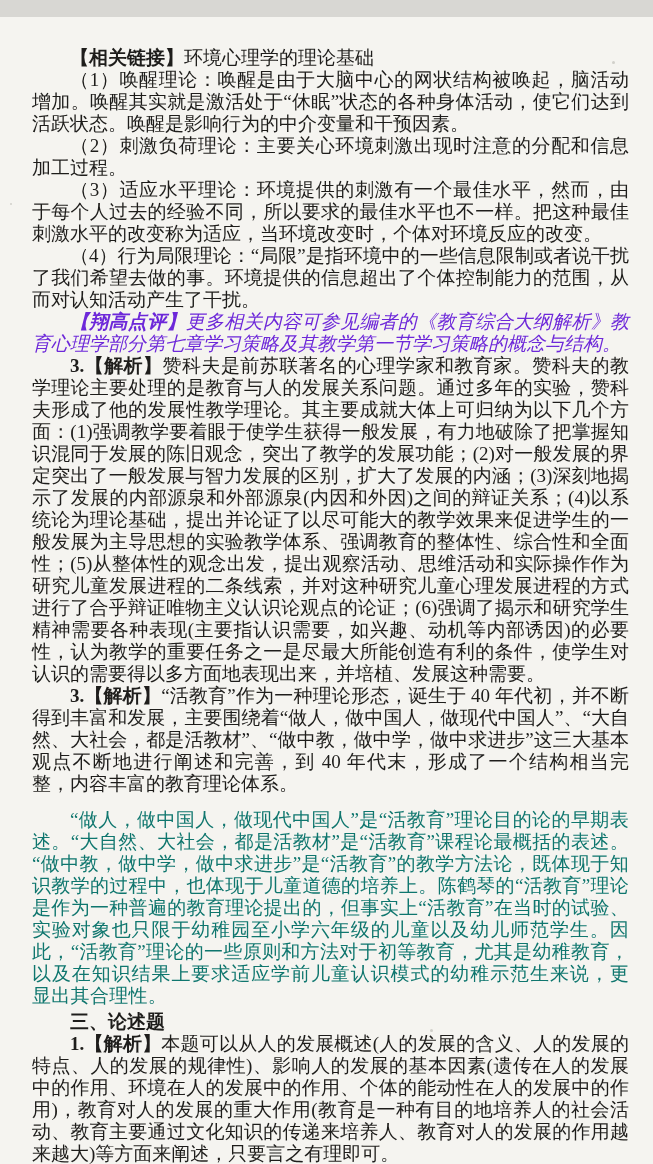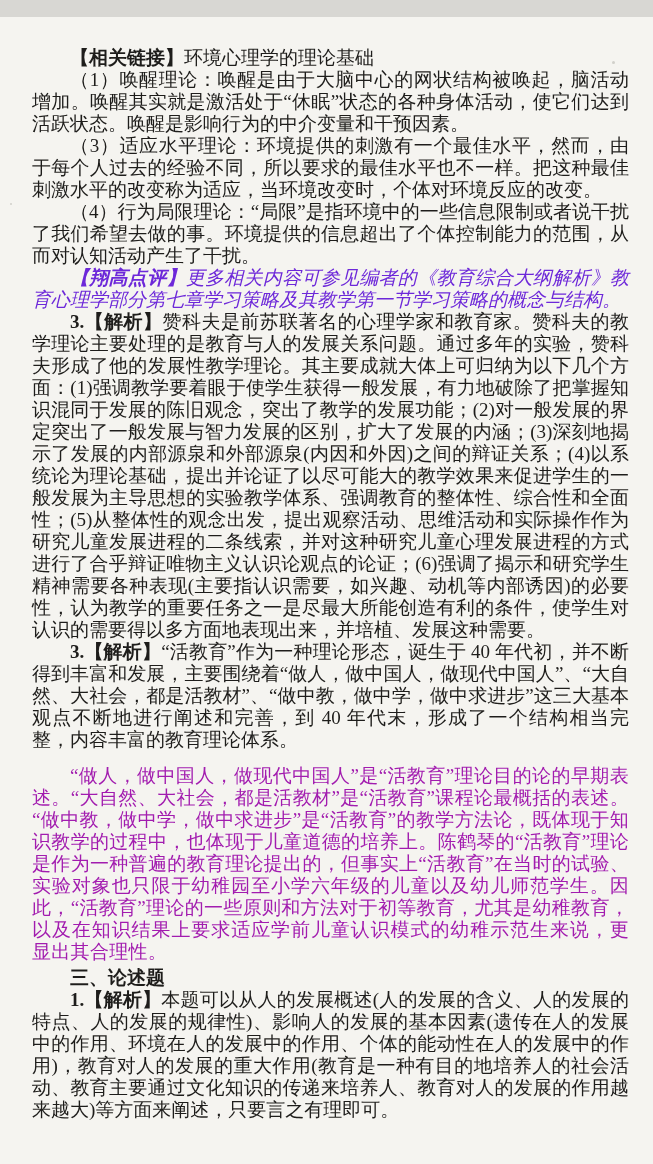--- a/index.html
+++ b/index.html
@@ -31,21 +31,21 @@
   }
   .kaiti {
     font-style: italic;
     color: #6d28d9;
   }
   .kaiti .lead {
     font-style: italic;
   }
   .fangsong {
     margin-top: 14px;
-    color: #a21caf;
+    color: #0f766e;
     font-weight: 400;
     letter-spacing: 0.3px;
   }
   .gap-sm { margin-top: 4px; }
   .section-heading .lead { font-weight: bold; }
   
   .fleck {
     position: absolute;
     background: #b9b7b1;
     border-radius: 50%;
@@ -60,20 +60,21 @@
 </style>
 </head>
 <body>
 
 <div class="page">
 
   <p class="para"><span class="lead">【相关链接】</span><span>环境心理学的理论基础</span></p>
 
   <p class="para"><span>（1）唤醒理论：唤醒是由于大脑中心的网状结构被唤起，脑活动增加。唤醒其实就是激活处于“休眠”状态的各种身体活动，使它们达到活跃状态。唤醒是影响行为的中介变量和干预因素。</span></p>
 
+  <p class="para"><span>（2）刺激负荷理论：主要关心环境刺激出现时注意的分配和信息加工过程。</span></p>
 
   <p class="para"><span>（3）适应水平理论：环境提供的刺激有一个最佳水平，然而，由于每个人过去的经验不同，所以要求的最佳水平也不一样。把这种最佳刺激水平的改变称为适应，当环境改变时，个体对环境反应的改变。</span></p>
 
   <p class="para"><span>（4）行为局限理论：“局限”是指环境中的一些信息限制或者说干扰了我们希望去做的事。环境提供的信息超出了个体控制能力的范围，从而对认知活动产生了干扰。</span></p>
 
 
 
   <p class="para kaiti"><span class="lead">【翔高点评】</span><span>更多相关内容可参见编者的《教育综合大纲解析》教育心理学部分第七章学习策略及其教学第一节学习策略的概念与结构。</span></p>
 
   <p class="para"><span class="lead">3.【解析】</span><span>赞科夫是前苏联著名的心理学家和教育家。赞科夫的教学理论主要处理的是教育与人的发展关系问题。通过多年的实验，赞科夫形成了他的发展性教学理论。其主要成就大体上可归纳为以下几个方面：(1)强调教学要着眼于使学生获得一般发展，有力地破除了把掌握知识混同于发展的陈旧观念，突出了教学的发展功能；(2)对一般发展的界定突出了一般发展与智力发展的区别，扩大了发展的内涵；(3)深刻地揭示了发展的内部源泉和外部源泉(内因和外因)之间的辩证关系；(4)以系统论为理论基础，提出并论证了以尽可能大的教学效果来促进学生的一般发展为主导思想的实验教学体系、强调教育的整体性、综合性和全面性；(5)从整体性的观念出发，提出观察活动、思维活动和实际操作作为研究儿童发展进程的二条线索，并对这种研究儿童心理发展进程的方式进行了合乎辩证唯物主义认识论观点的论证；(6)强调了揭示和研究学生精神需要各种表现(主要指认识需要，如兴趣、动机等内部诱因)的必要性，认为教学的重要任务之一是尽最大所能创造有利的条件，使学生对认识的需要得以多方面地表现出来，并培植、发展这种需要。</span></p>

